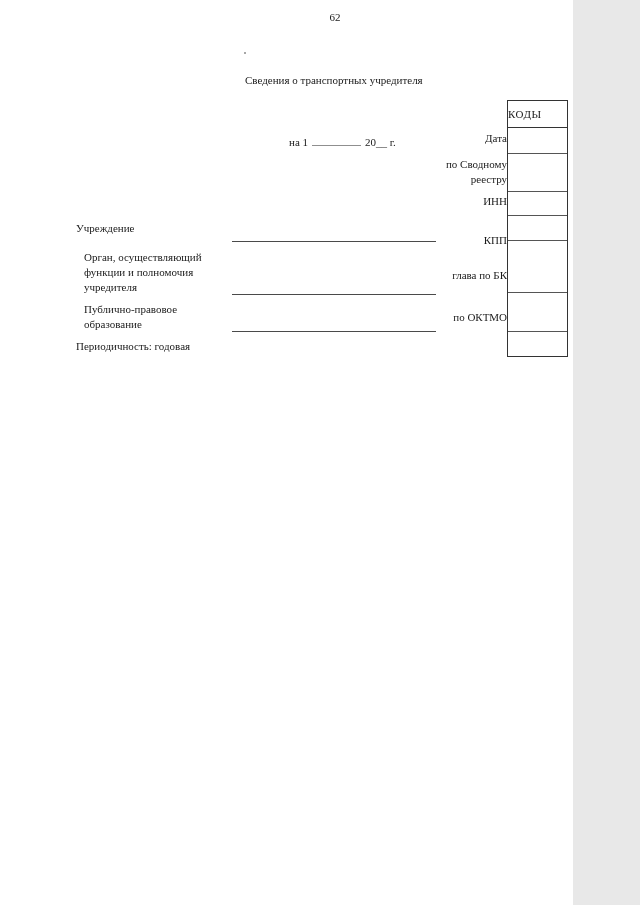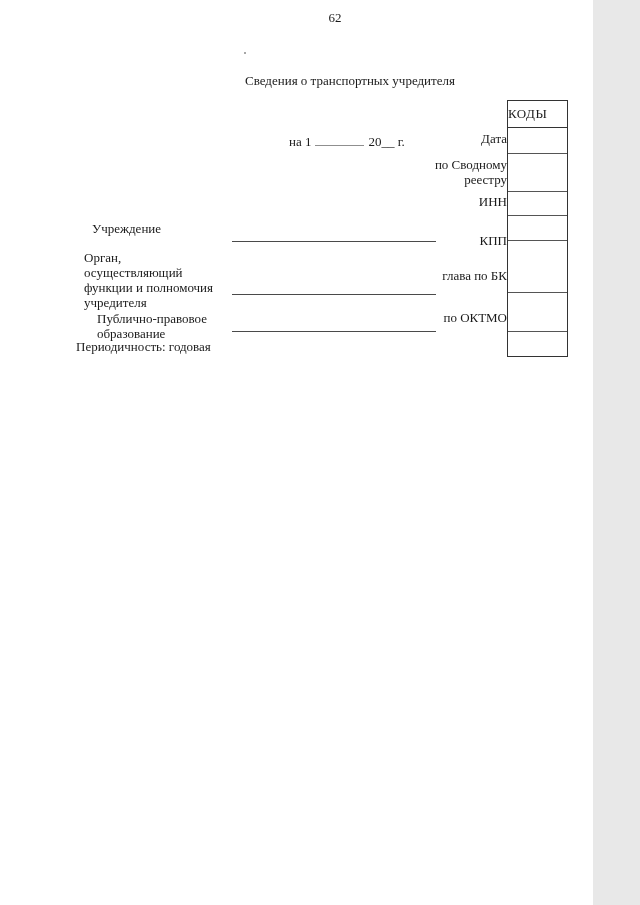--- a/index.html
+++ b/index.html
@@ -1,34 +1,33 @@
 <!DOCTYPE html>
 <html><head>
 <meta charset="utf-8">
 <style>
   html,body{margin:0;padding:0;background:#e8e8e8;}
   .page{
     position:relative;
     width:573px;height:905px;
     background:#ffffff;
     font-family:"Liberation Serif","DejaVu Serif",serif;
-    font-size:13px;color:#1a1a1a;
+    font-size:11px;color:#1a1a1a;
     overflow:hidden;
-    padding-left:20px;
   }
   .abs{position:absolute;}
   .page-number{left:300px;top:10px;width:70px;text-align:center;line-height:15px;}
   .dot-artifact{left:244px;top:52px;width:2px;height:2px;background:#8a8a8a;border-radius:50%;}
   .doc-title{left:245px;top:73px;width:200px;line-height:15px;white-space:nowrap;}
   .date-line{left:289px;top:134px;line-height:15px;white-space:nowrap;}
   .date-blank{display:inline-block;width:49px;height:11px;border-bottom:1px solid #8f8f8f;margin:0 4px;vertical-align:baseline;}
   .lbl{line-height:15px;}
-  .lbl-institution{left:92px;top:221px;}
+  .lbl-institution{left:76px;top:221px;}
   .lbl-founder{left:84px;top:250px;width:135px;}
-  .lbl-public{left:97px;top:302px;width:135px;margin-top:9px;}
+  .lbl-public{left:84px;top:302px;width:135px;}
   .lbl-periodicity{left:76px;top:339px;}
   .fill-line{height:0;border-top:1px solid #4a4a4a;width:204px;left:232px;}
   .fill-1{top:241px;}
   .fill-2{top:294px;}
   .fill-3{top:331px;}
   .tbl-label{line-height:15px;text-align:right;left:377px;width:130px;}
   .tl-date{top:131px;}
   .tl-registry{top:157px;left:427px;width:80px;}
   .tl-inn{top:194px;}
   .tl-kpp{top:233px;}

